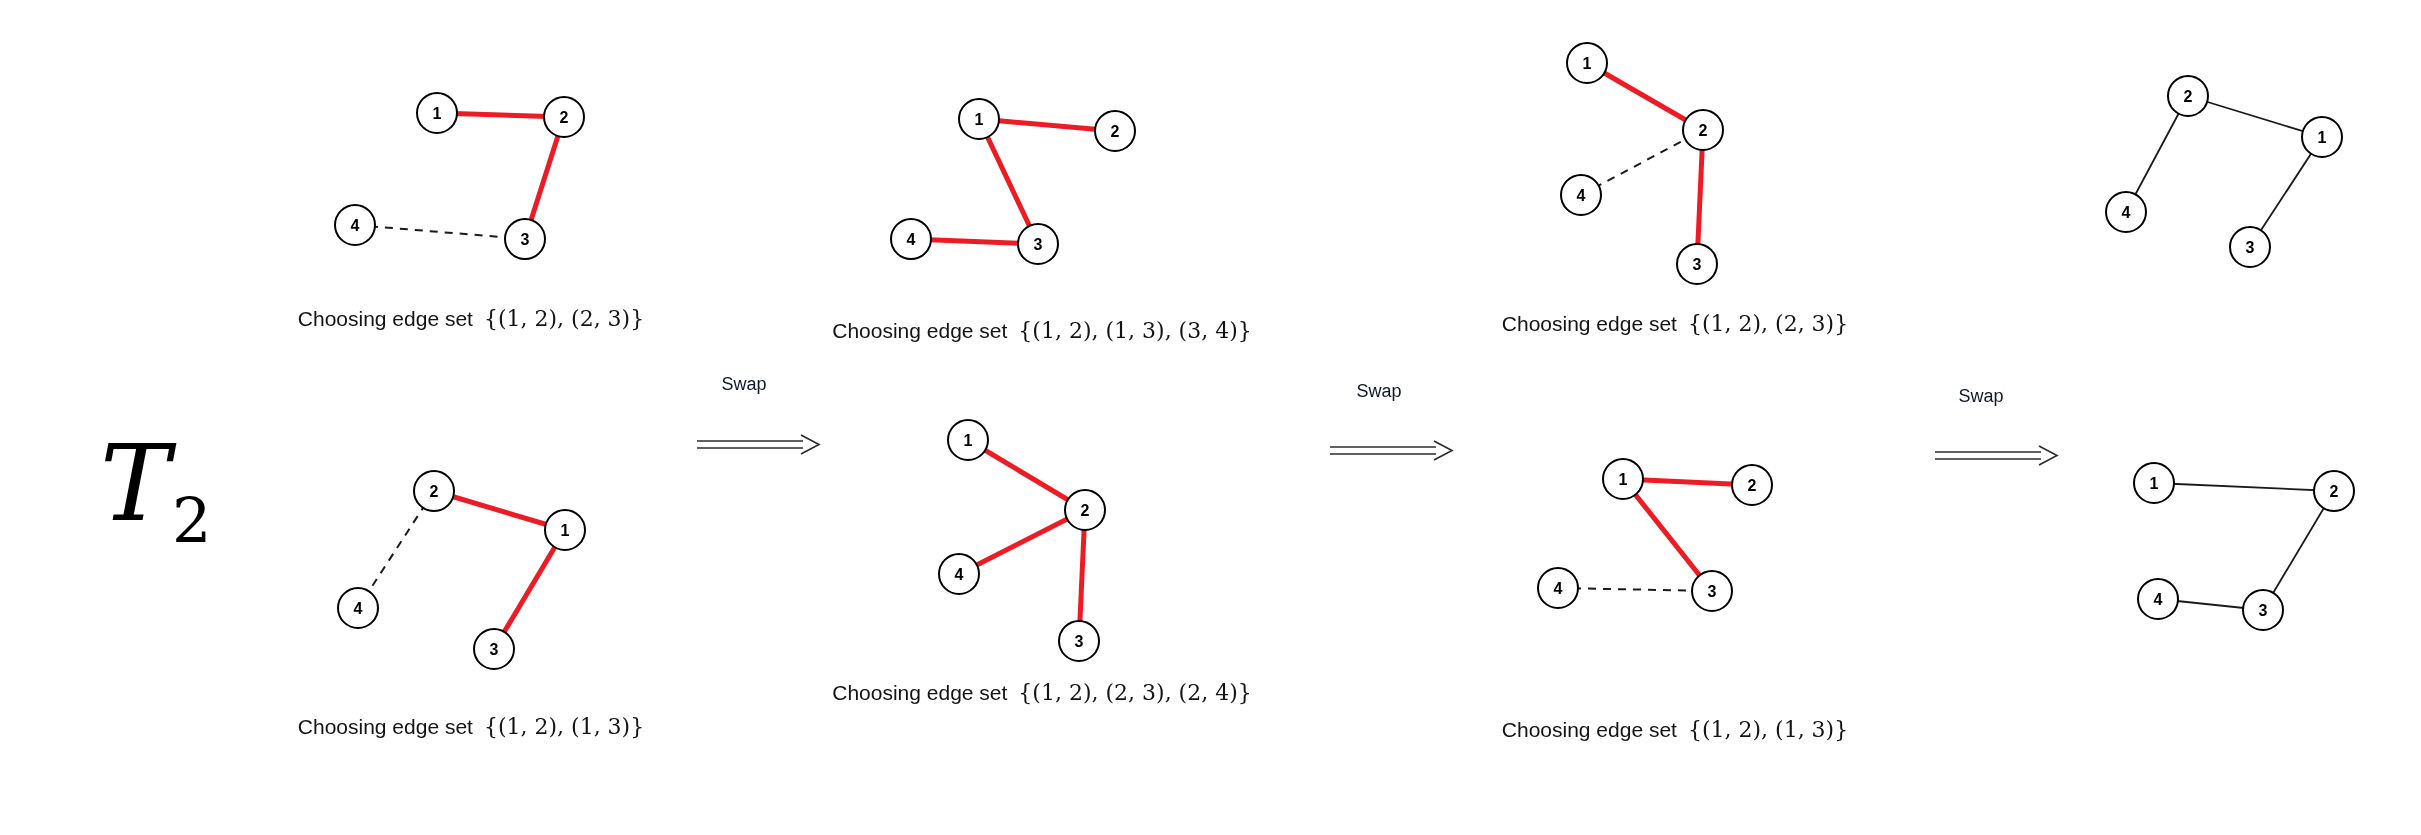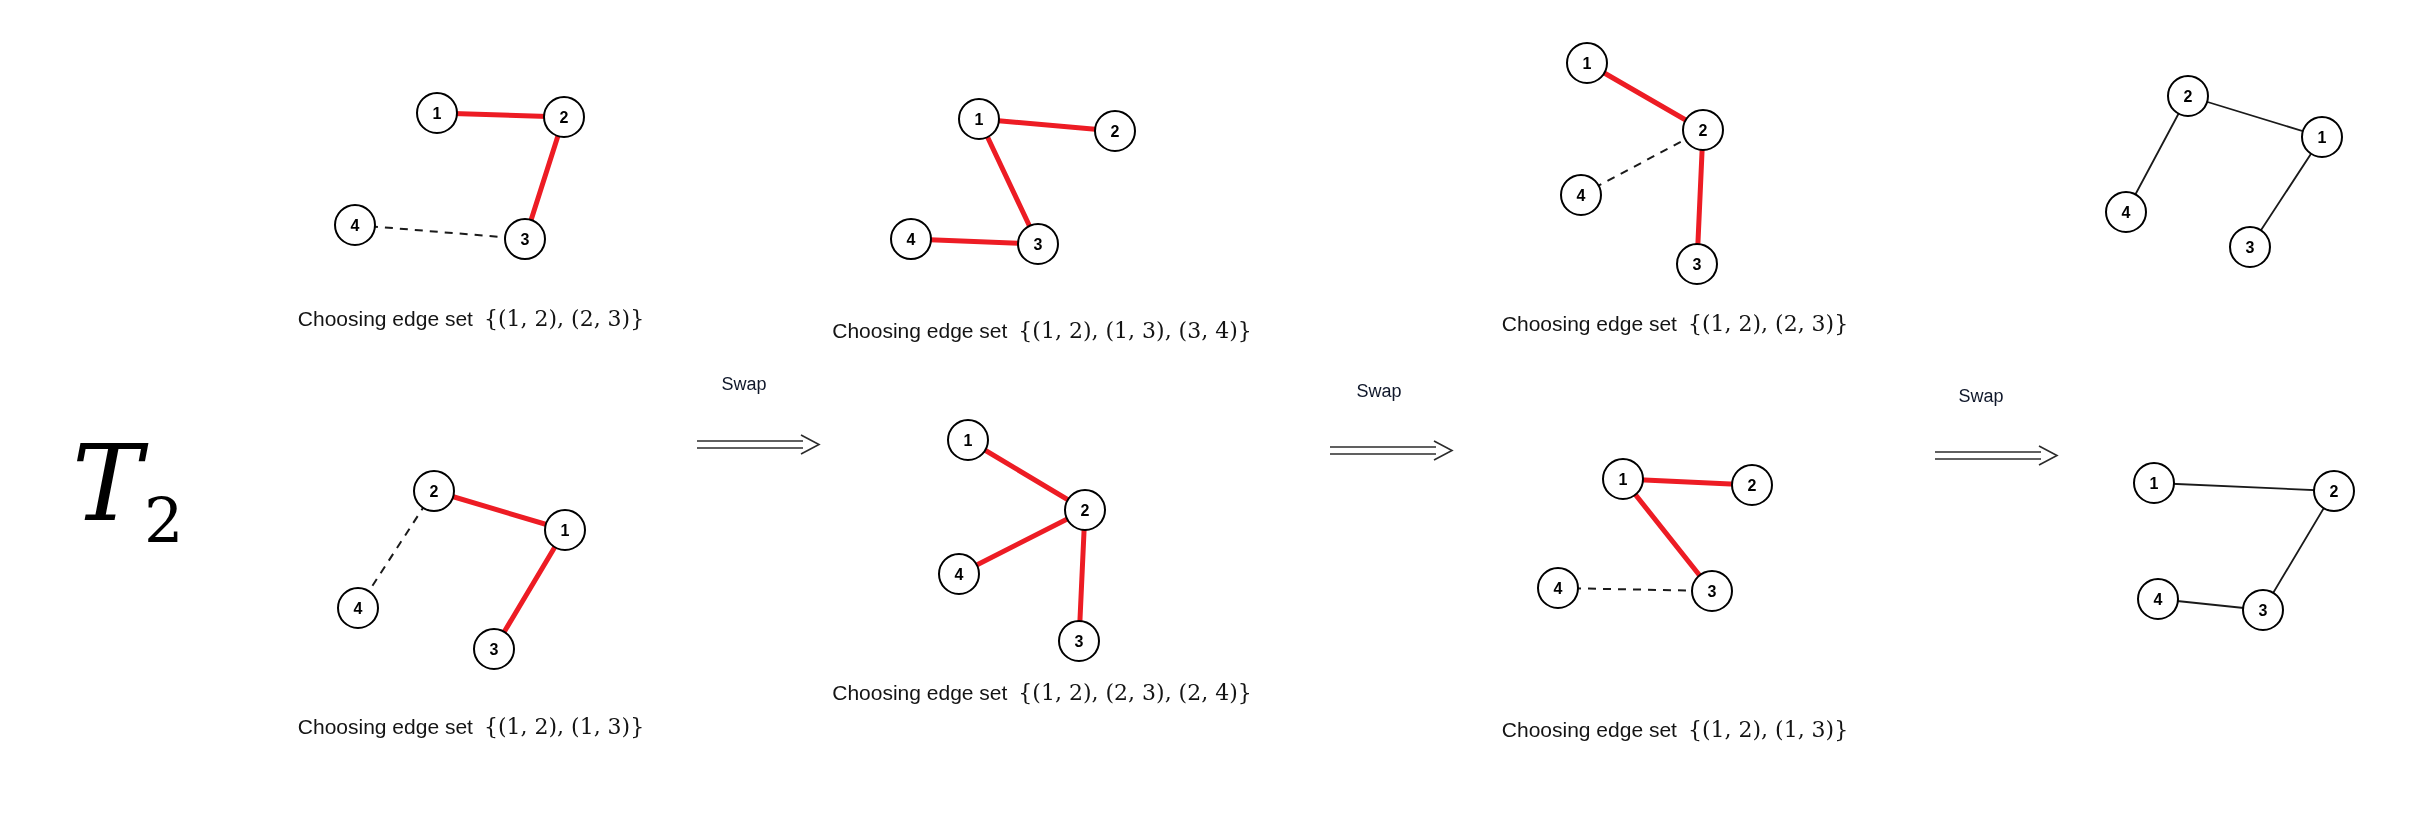--- a/index.html
+++ b/index.html
@@ -74,21 +74,21 @@
     text-anchor:middle;
   }
   .arrow line{stroke:#2b2b2b;stroke-width:1.6;}
   .arrow polyline{fill:none;stroke:#2b2b2b;stroke-width:1.6;}
 </style>
 </head>
 <body>
 
 <div class="canvas">
 
-  <div class="tlabel" style="left:72px;top:432px"><span>T</span><span class="sub">2</span></div>
+  <div class="tlabel" style="left:100px;top:432px"><span>T</span><span class="sub">2</span></div>
 
   <svg class="graph" style="left:310px;top:70px" width="310" height="220" viewBox="0 0 310 220">
     <line class="edge-dashed" x1="45" y1="155" x2="215" y2="169"></line>
     <line class="edge-red" x1="127" y1="43" x2="254" y2="47"></line>
     <line class="edge-red" x1="254" y1="47" x2="215" y2="169"></line>
     <circle class="node" cx="127" cy="43" r="20"></circle>
     <circle class="node" cx="254" cy="47" r="20"></circle>
     <circle class="node" cx="215" cy="169" r="20"></circle>
     <circle class="node" cx="45" cy="155" r="20"></circle>
     <text class="nlabel" x="127" y="43" dy="5.5">1</text>

